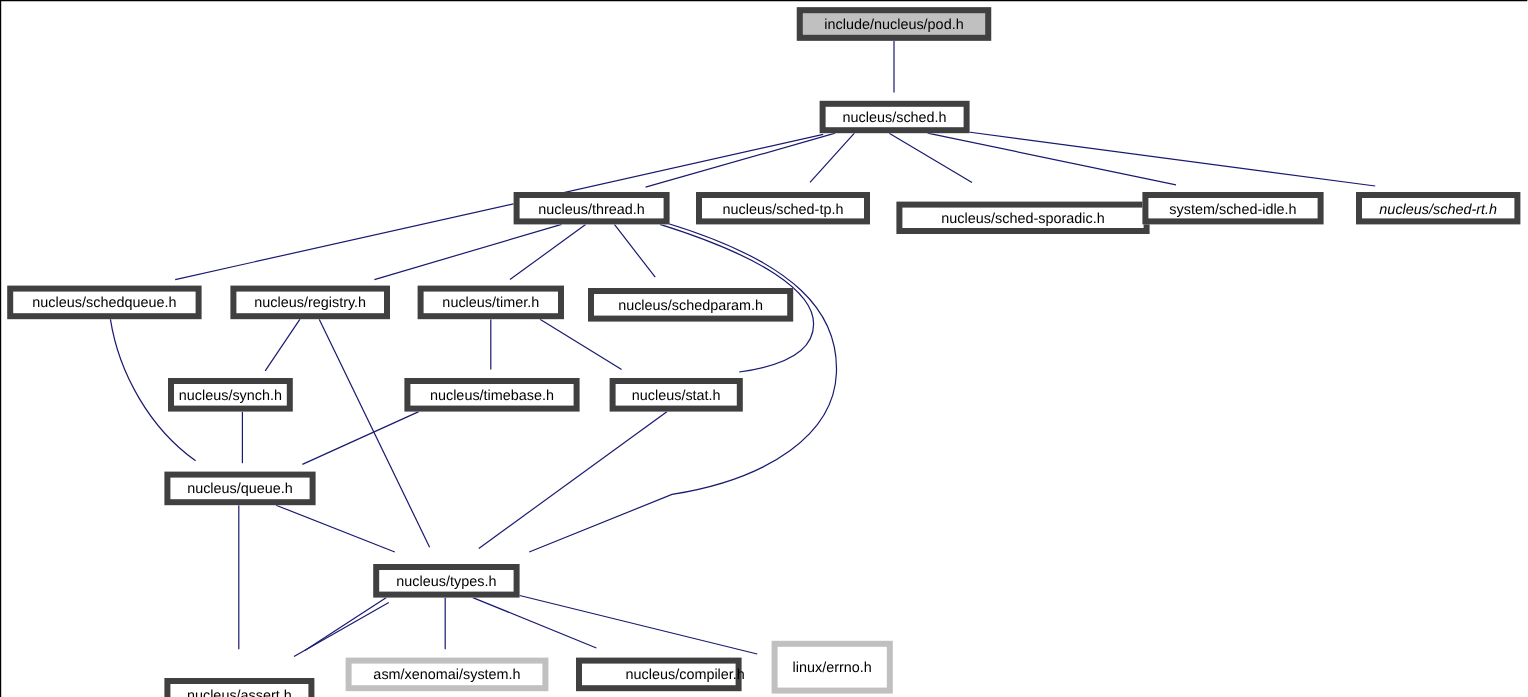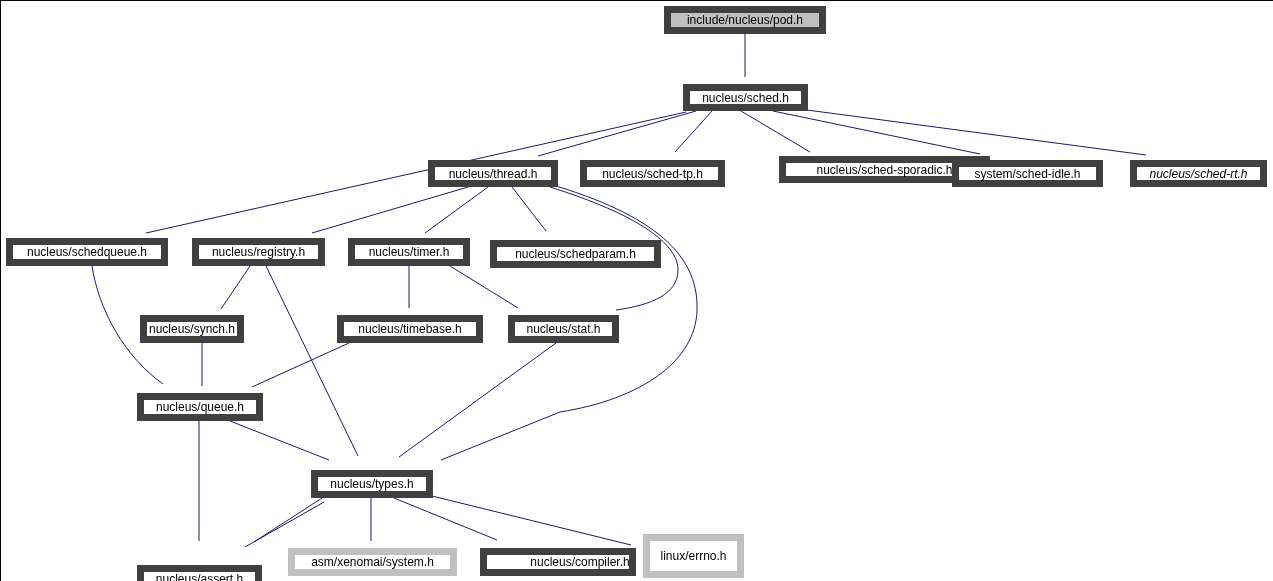--- a/index.html
+++ b/index.html
@@ -17,21 +17,21 @@
     left: 0; top: 0;
     width: 1273px; height: 581px;
   }
   .edge-layer path {
     fill: none;
     stroke-width: 1;
   }
   .node {
     position: absolute;
     box-sizing: border-box;
-    border: 7px solid #404040;
+    border: 5px solid #404040;
     background: #ffffff;
     color: #000000;
     font-size: 12px;
     display: flex;
     align-items: center;
     justify-content: center;
     white-space: nowrap;
     cursor: pointer;
   }
   .node.root { background: #c0c0c0; cursor: default; }
@@ -75,30 +75,30 @@
         <path d="M371,498 L371,541" stroke="#191970" marker-end="url(#arrowhead)"></path>
         <path d="M394,498 L497,540" stroke="#191970" marker-end="url(#arrowhead)"></path>
         <path d="M428,495 L631,545" stroke="#191970" marker-end="url(#arrowhead)"></path>
       </g>
   </svg>
   <div>
       <div class="node root" style="left: 664px; top: 6px; width: 162px; height: 28px;">include/nucleus/pod.h</div>
       <div class="node" style="left: 683px; top: 84px; width: 125px; height: 27px;">nucleus/sched.h</div>
       <div class="node" style="left: 428px; top: 160px; width: 130px; height: 27px;">nucleus/thread.h</div>
       <div class="node" style="left: 580px; top: 160px; width: 145px; height: 27px;">nucleus/sched-tp.h</div>
-      <div class="node" style="left: 747px; top: 156px; width: 211px; height: 27px; margin-left: 32px;">nucleus/sched-sporadic.h</div>
+      <div class="node" style="left: 747px; top: 168px; width: 211px; height: 27px;">nucleus/sched-sporadic.h</div>
       <div class="node" style="left: 952px; top: 160px; width: 151px; height: 27px;">system/sched-idle.h</div>
       <div class="node" style="left: 1130px; top: 160px; width: 137px; height: 27px; font-style: italic;">nucleus/sched-rt.h</div>
       <div class="node" style="left: 6px; top: 238px; width: 162px; height: 28px;">nucleus/schedqueue.h</div>
       <div class="node" style="left: 192px; top: 238px; width: 133px; height: 28px;">nucleus/registry.h</div>
       <div class="node" style="left: 348px; top: 238px; width: 122px; height: 28px;">nucleus/timer.h</div>
       <div class="node" style="left: 490px; top: 240px; width: 171px; height: 28px;">nucleus/schedparam.h</div>
       <div class="node" style="left: 140px; top: 315px; width: 104px; height: 28px;">nucleus/synch.h</div>
       <div class="node" style="left: 337px; top: 315px; width: 146px; height: 28px;">nucleus/timebase.h</div>
       <div class="node" style="left: 508px; top: 315px; width: 111px; height: 28px;">nucleus/stat.h</div>
       <div class="node" style="left: 137px; top: 393px; width: 126px; height: 28px;">nucleus/queue.h</div>
       <div class="node" style="left: 311px; top: 470px; width: 122px; height: 28px;">nucleus/types.h</div>
       <div class="node" style="left: 137px; top: 548px; width: 125px; height: 28px; margin-top: 17px;">nucleus/assert.h</div>
       <div class="node external" style="left: 288px; top: 548px; width: 169px; height: 28px;">asm/xenomai/system.h</div>
-      <div class="node" style="left: 480px; top: 548px; width: 156px; height: 28px; padding-left: 44px;">nucleus/compiler.h</div>
+      <div class="node" style="left: 480px; top: 548px; width: 138px; height: 28px; padding-left: 44px;">nucleus/compiler.h</div>
       <div class="node external" style="left: 643px; top: 534px; width: 101px; height: 44px;">linux/errno.h</div>
     </div>
 </div>
 
 </body></html>

